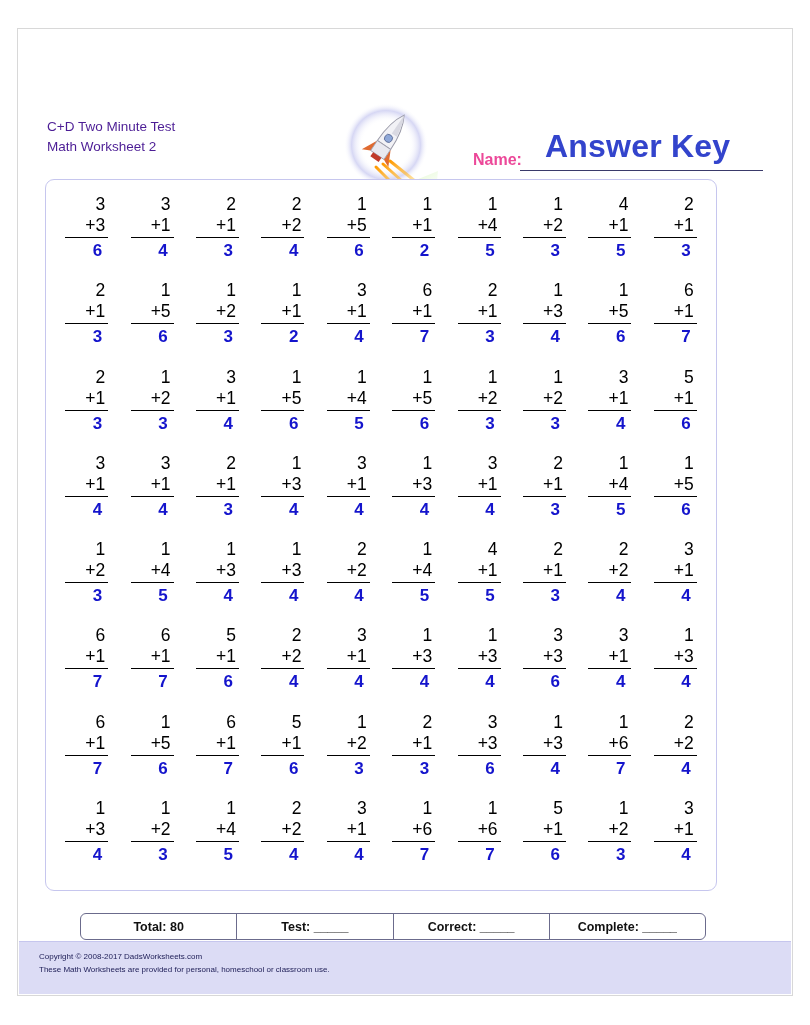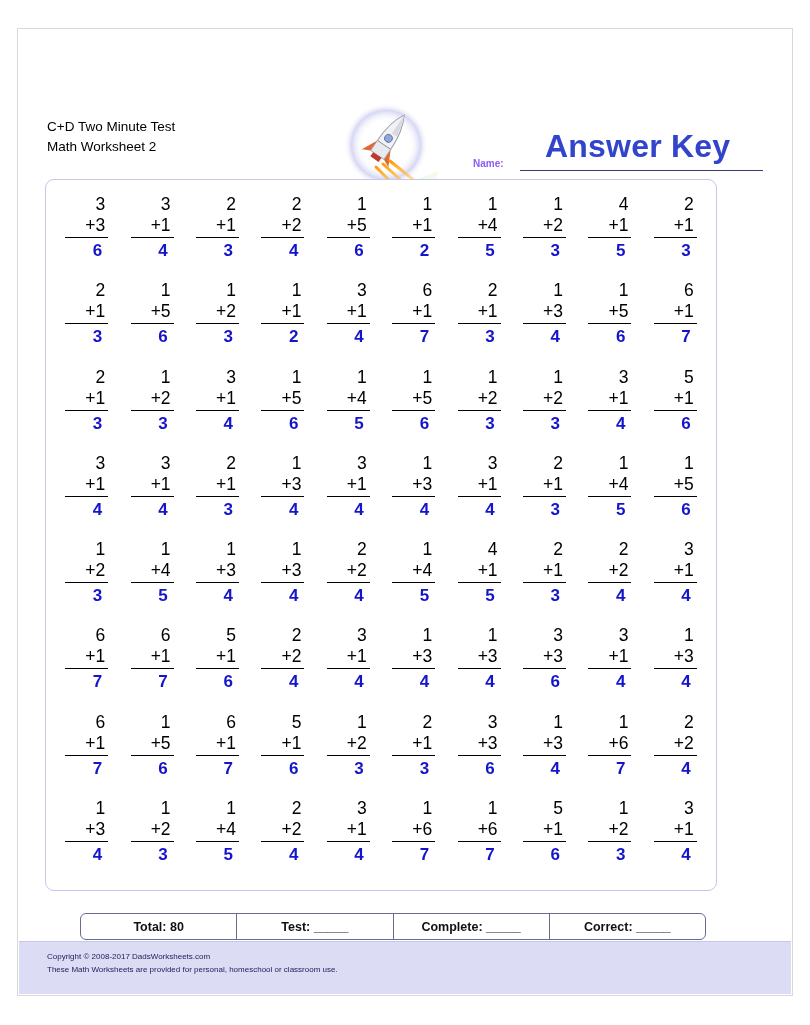--- a/index.html
+++ b/index.html
@@ -34,44 +34,44 @@
     top: 0;
     width: 100%;
     height: 150px;
   }
   #worksheet-title {
     position: absolute;
     left: 29px;
     top: 88px;
     font-size: 13.5px;
     line-height: 20px;
-    color: #000000;
+    color: #4c1d95;
     white-space: pre-line;
   }
   #rocket-wrap {
     position: absolute;
     left: 320px;
     top: 72px;
     width: 110px;
     height: 108px;
   }
   #name-block {
     position: absolute;
     left: 455px;
     top: 95px;
     width: 290px;
     height: 50px;
   }
   #name-label {
     position: absolute;
     left: 0;
     bottom: 5px;
-    font-size: 10px;
+    font-size: 16px;
     font-weight: bold;
-    color: #8b5cf6;
+    color: #ec4899;
   }
   #name-rule {
     position: absolute;
     left: 47px;
     right: 0;
     bottom: 3px;
     border-bottom: 1.6px solid #3a3a6a;
   }
   #answer-key {
     position: absolute;
@@ -172,21 +172,20 @@
     border-top: 1px solid #c6c6ee;
   }
   #copyright {
     position: absolute;
     left: 20px;
     top: 8px;
     font-size: 8px;
     line-height: 13px;
     color: #1c1c55;
     white-space: pre-line;
-    margin-left: 8px;
   }
   #brand-logo {
     position: absolute;
     right: 22px;
     top: 9px;
     font-family: "DejaVu Serif", serif;
     font-style: italic;
     font-weight: bold;
     font-size: 22px;
     letter-spacing: -0.5px;
@@ -649,22 +648,22 @@
           <div class="prob-inner p-top">3</div>
           <div class="prob-inner p-bot">+1</div>
           <div class="prob-inner p-ans">4</div>
         </div>
       </div>
   </div>
 
   <div id="score-row">
       <div class="score-cell">Total: 80</div>
       <div class="score-cell">Test: _____</div>
+      <div class="score-cell">Correct: _____</div>
       <div class="score-cell">Complete: _____</div>
-      <div class="score-cell">Correct: _____</div>
     </div>
 
   <div id="footer">
     <div id="copyright">Copyright © 2008-2017 DadsWorksheets.com
 These Math Worksheets are provided for personal, homeschool or classroom use.</div>
   </div>
 
 </div>
 
 </body></html>

